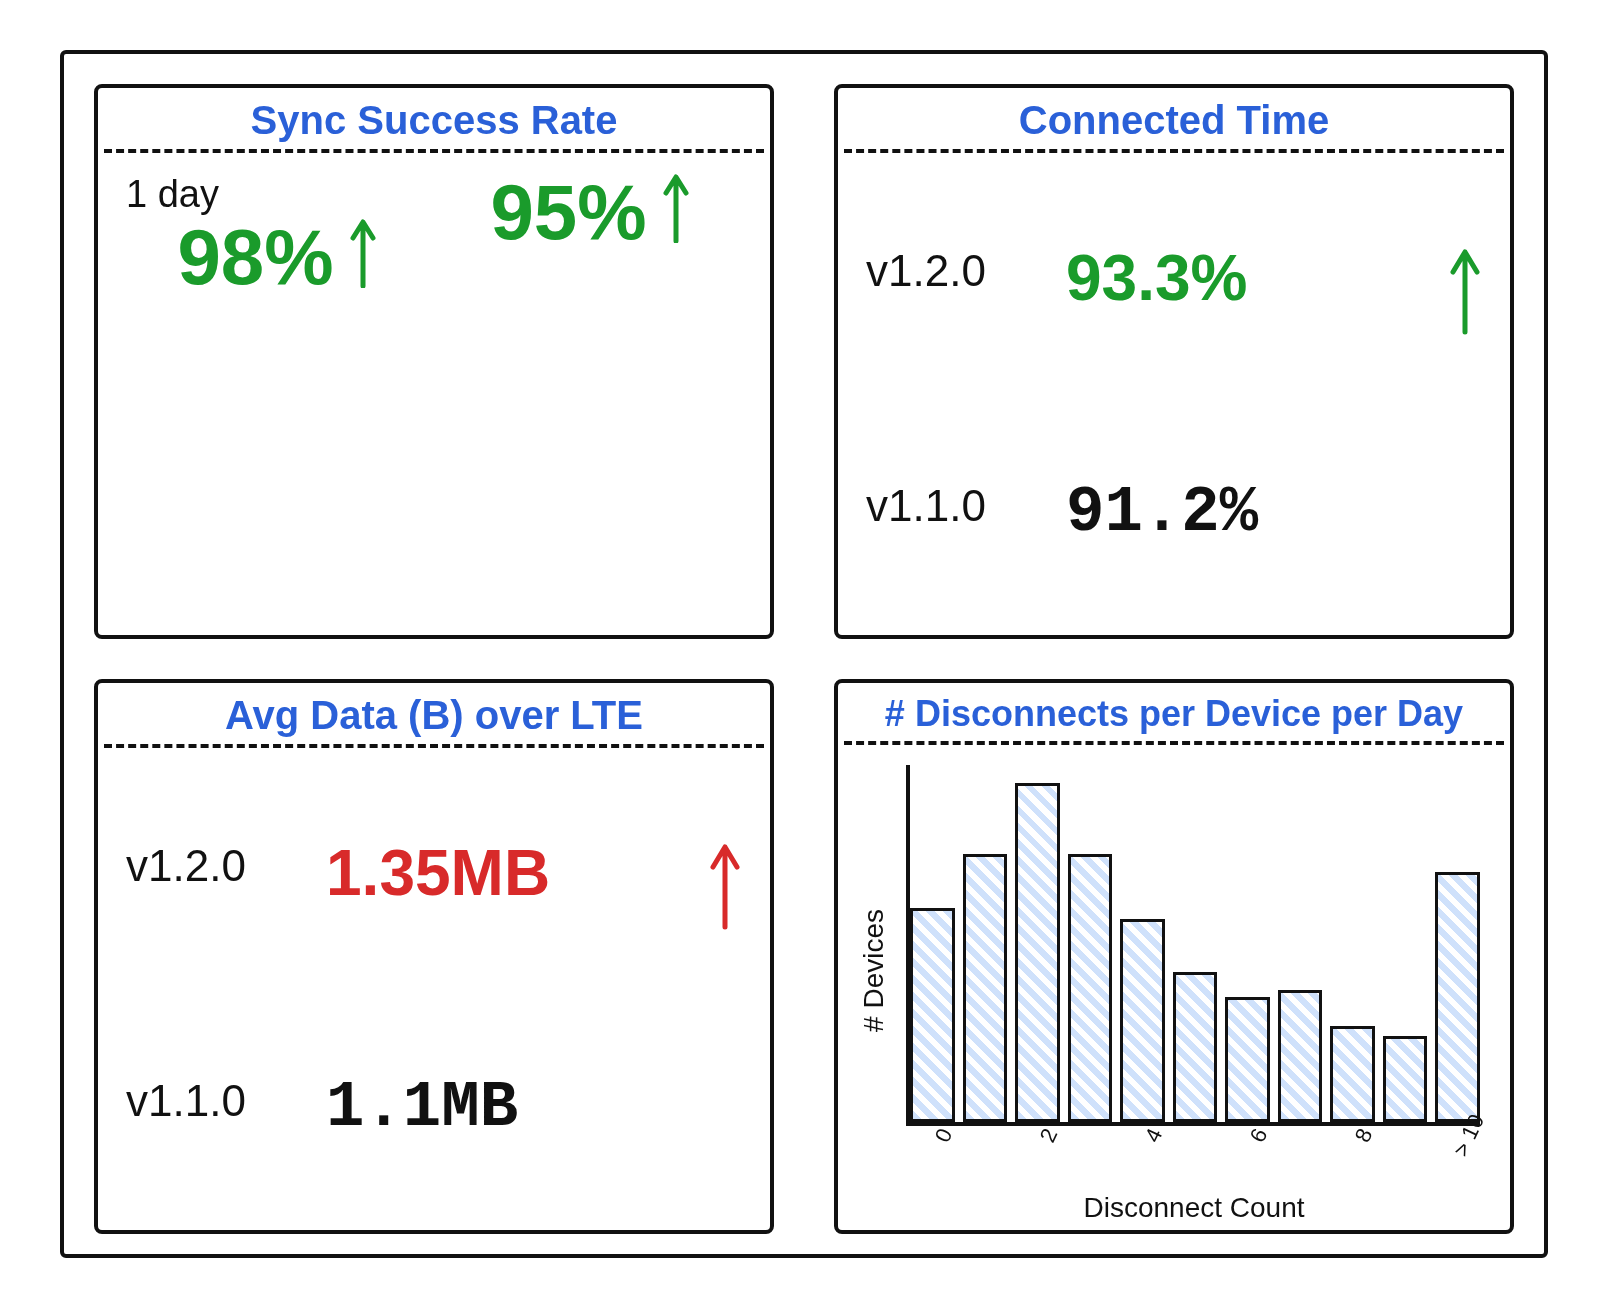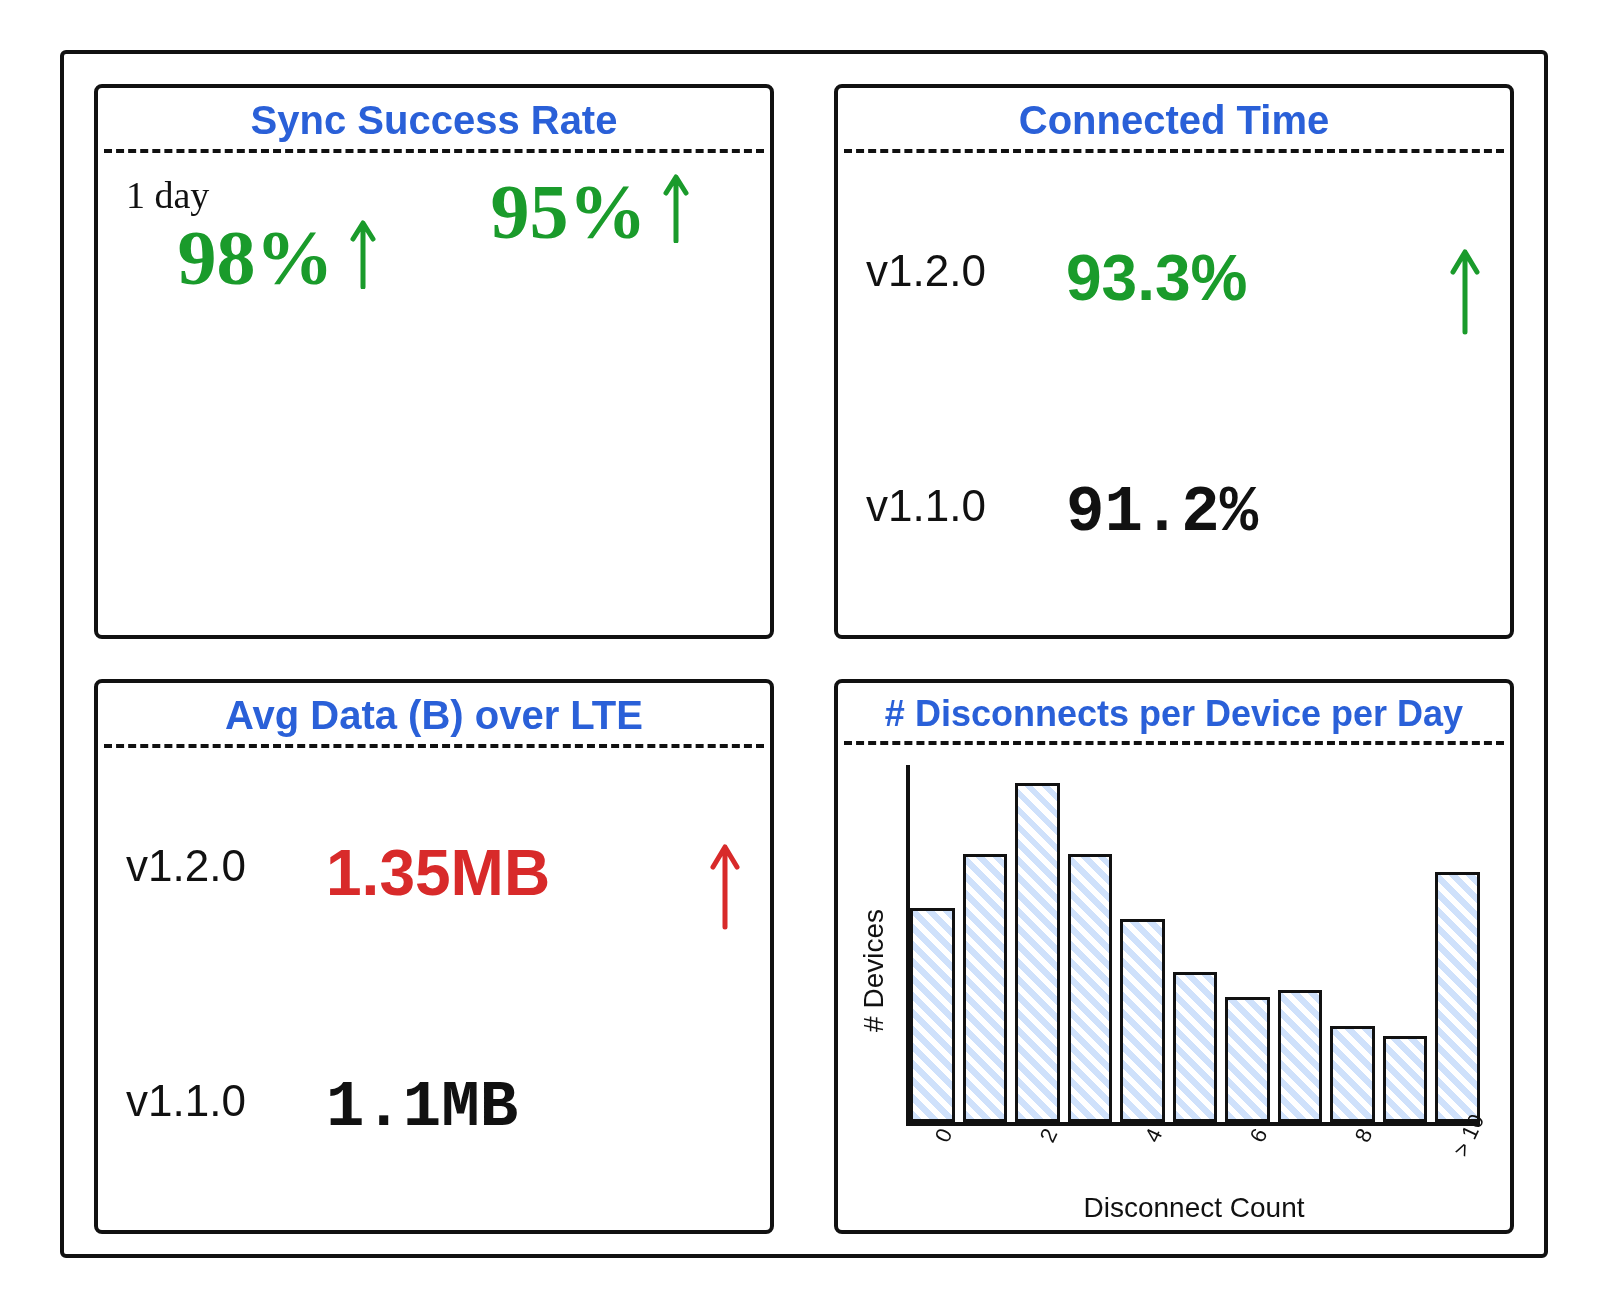--- a/index.html
+++ b/index.html
@@ -56,21 +56,21 @@
 
   
   .sync-grid {
     display: grid;
     grid-template-columns: 1fr 1fr;
     grid-template-rows: auto auto;
     row-gap: 18px;
     column-gap: 10px;
     height: 100%;
   }
-  .sync-cell { display: flex; flex-direction: column; font-family: Liberation Serif, serif; }
+  .sync-cell { display: flex; flex-direction: column; }
   .sync-label-primary {
     font-size: 38px;
     color: #111;
     margin-bottom: 2px;
   }
   .sync-label-secondary {
     font-size: 32px;
     color: #111;
     text-align: right;
     margin-bottom: 2px;

